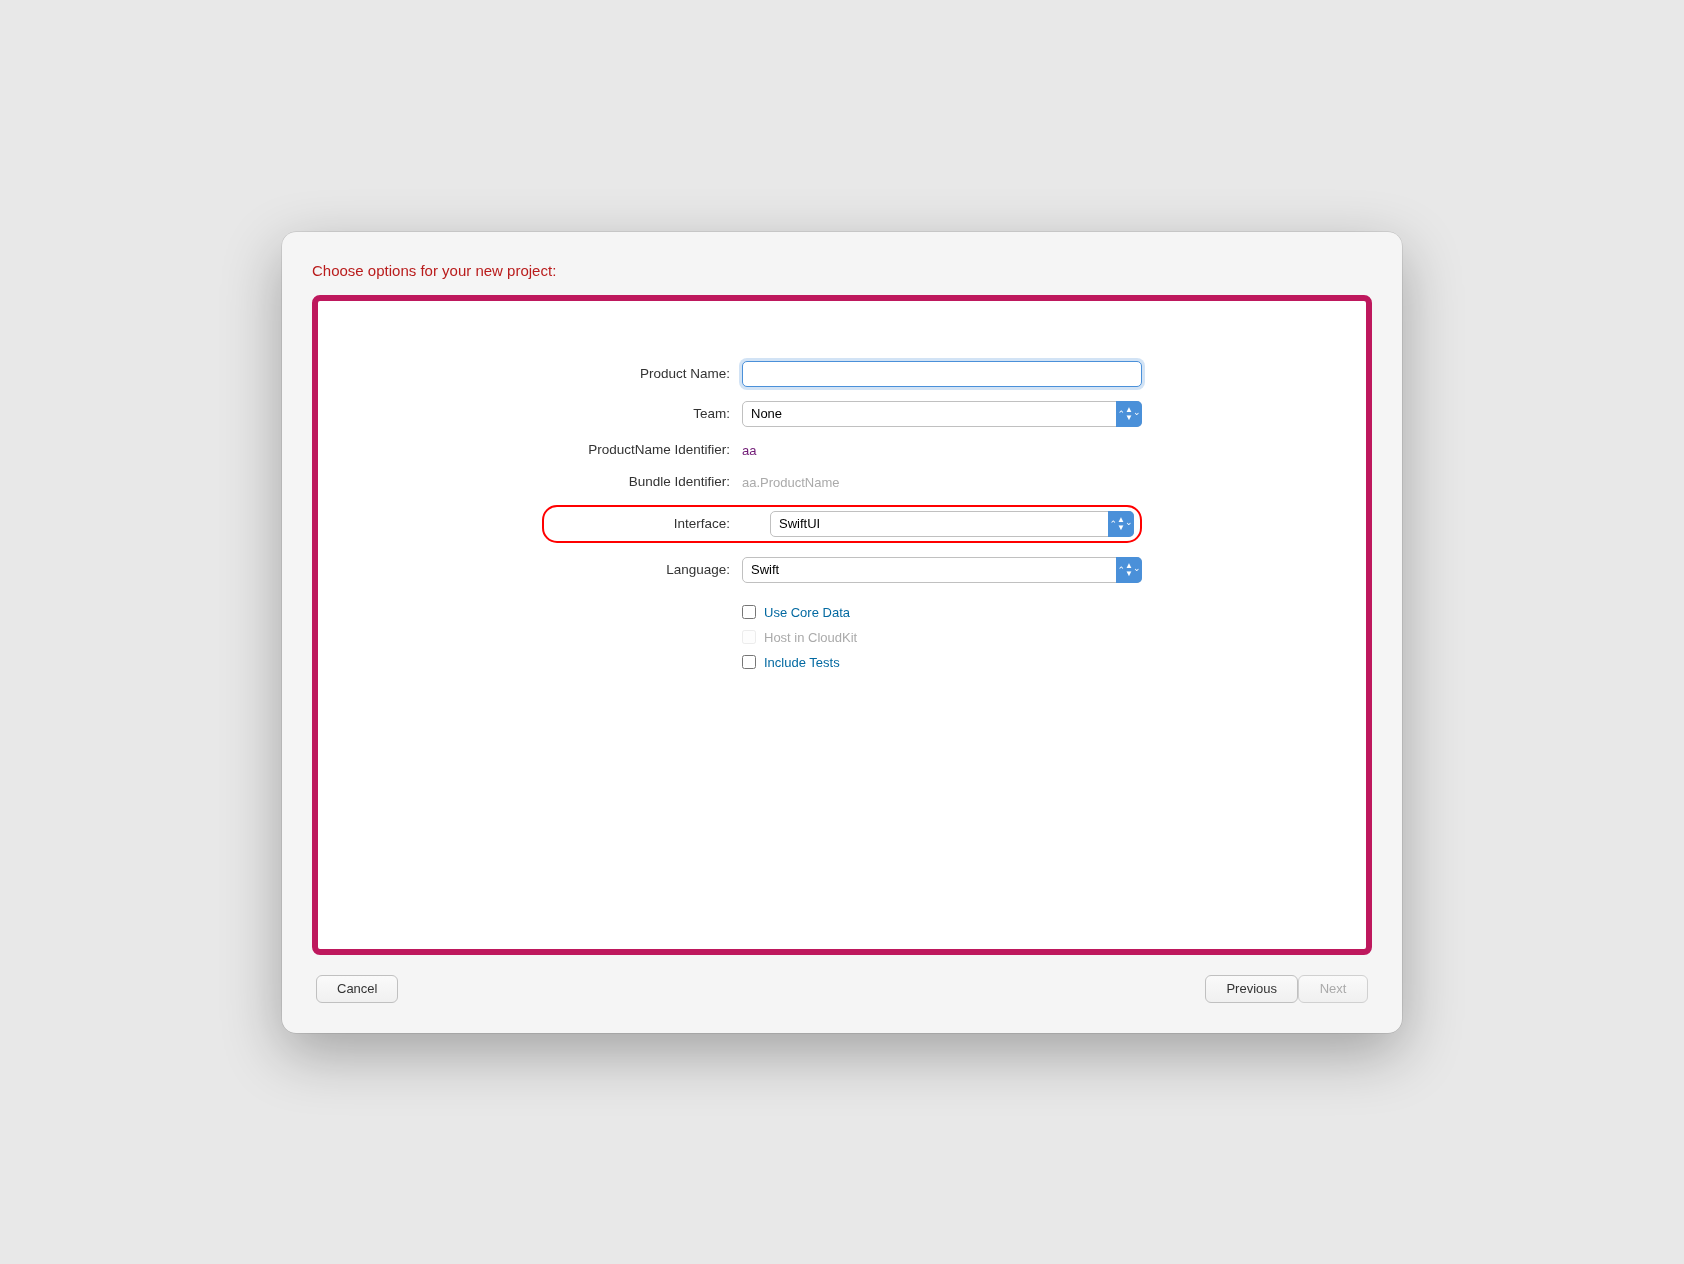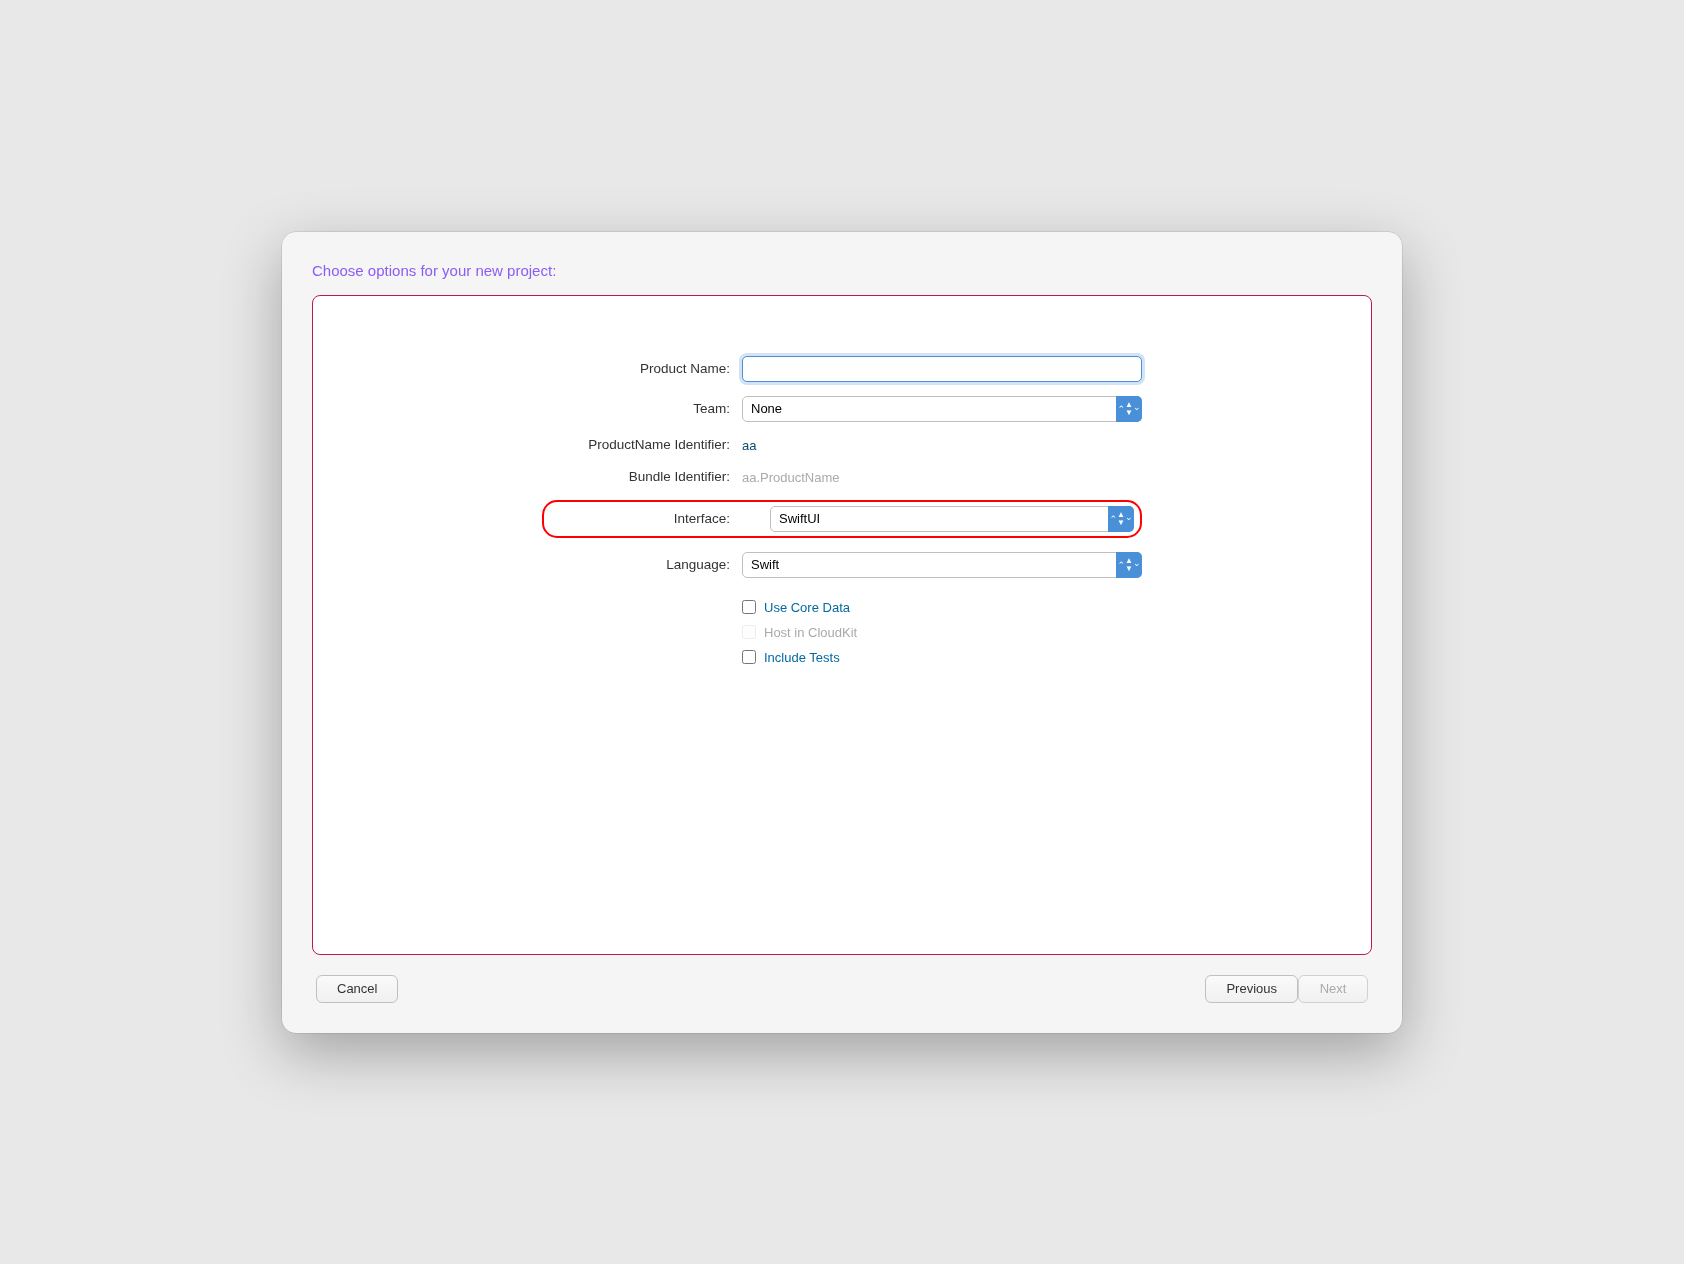--- a/index.html
+++ b/index.html
@@ -24,29 +24,29 @@
       border-radius: 14px;
       box-shadow: 0 20px 60px rgba(0,0,0,0.3), 0 0 0 0.5px rgba(0,0,0,0.15);
       padding: 30px 30px 30px 30px;
       display: flex;
       flex-direction: column;
       gap: 0;
     }
 
     .dialog-title {
       font-size: 15px;
-      color: #8b5cf6;
+      color: #b91c1c;
       margin-bottom: 16px;
       font-weight: 400;
     }
 
     .form-panel {
       background: #ffffff;
       border-radius: 8px;
-      border: 1px solid #be185d;
+      border: 6px solid #be185d;
       padding: 60px 20px 80px 20px;
       display: flex;
       flex-direction: column;
       align-items: center;
       min-height: 660px;
     }
 
     .form-content {
       width: 100%;
       max-width: 600px;
@@ -81,21 +81,21 @@
       border-radius: 5px;
       padding: 0 8px;
       font-size: 13px;
       outline: none;
       background: white;
       box-shadow: 0 0 0 3px rgba(74,144,217,0.25);
     }
 
     .static-value {
       font-size: 13px;
-      color: #0c4a6e;
+      color: #701a75;
     }
 
     .bundle-value {
       font-size: 13px;
       color: #aaa;
     }
 
     .select-wrapper {
       position: relative;
       width: 100%;

